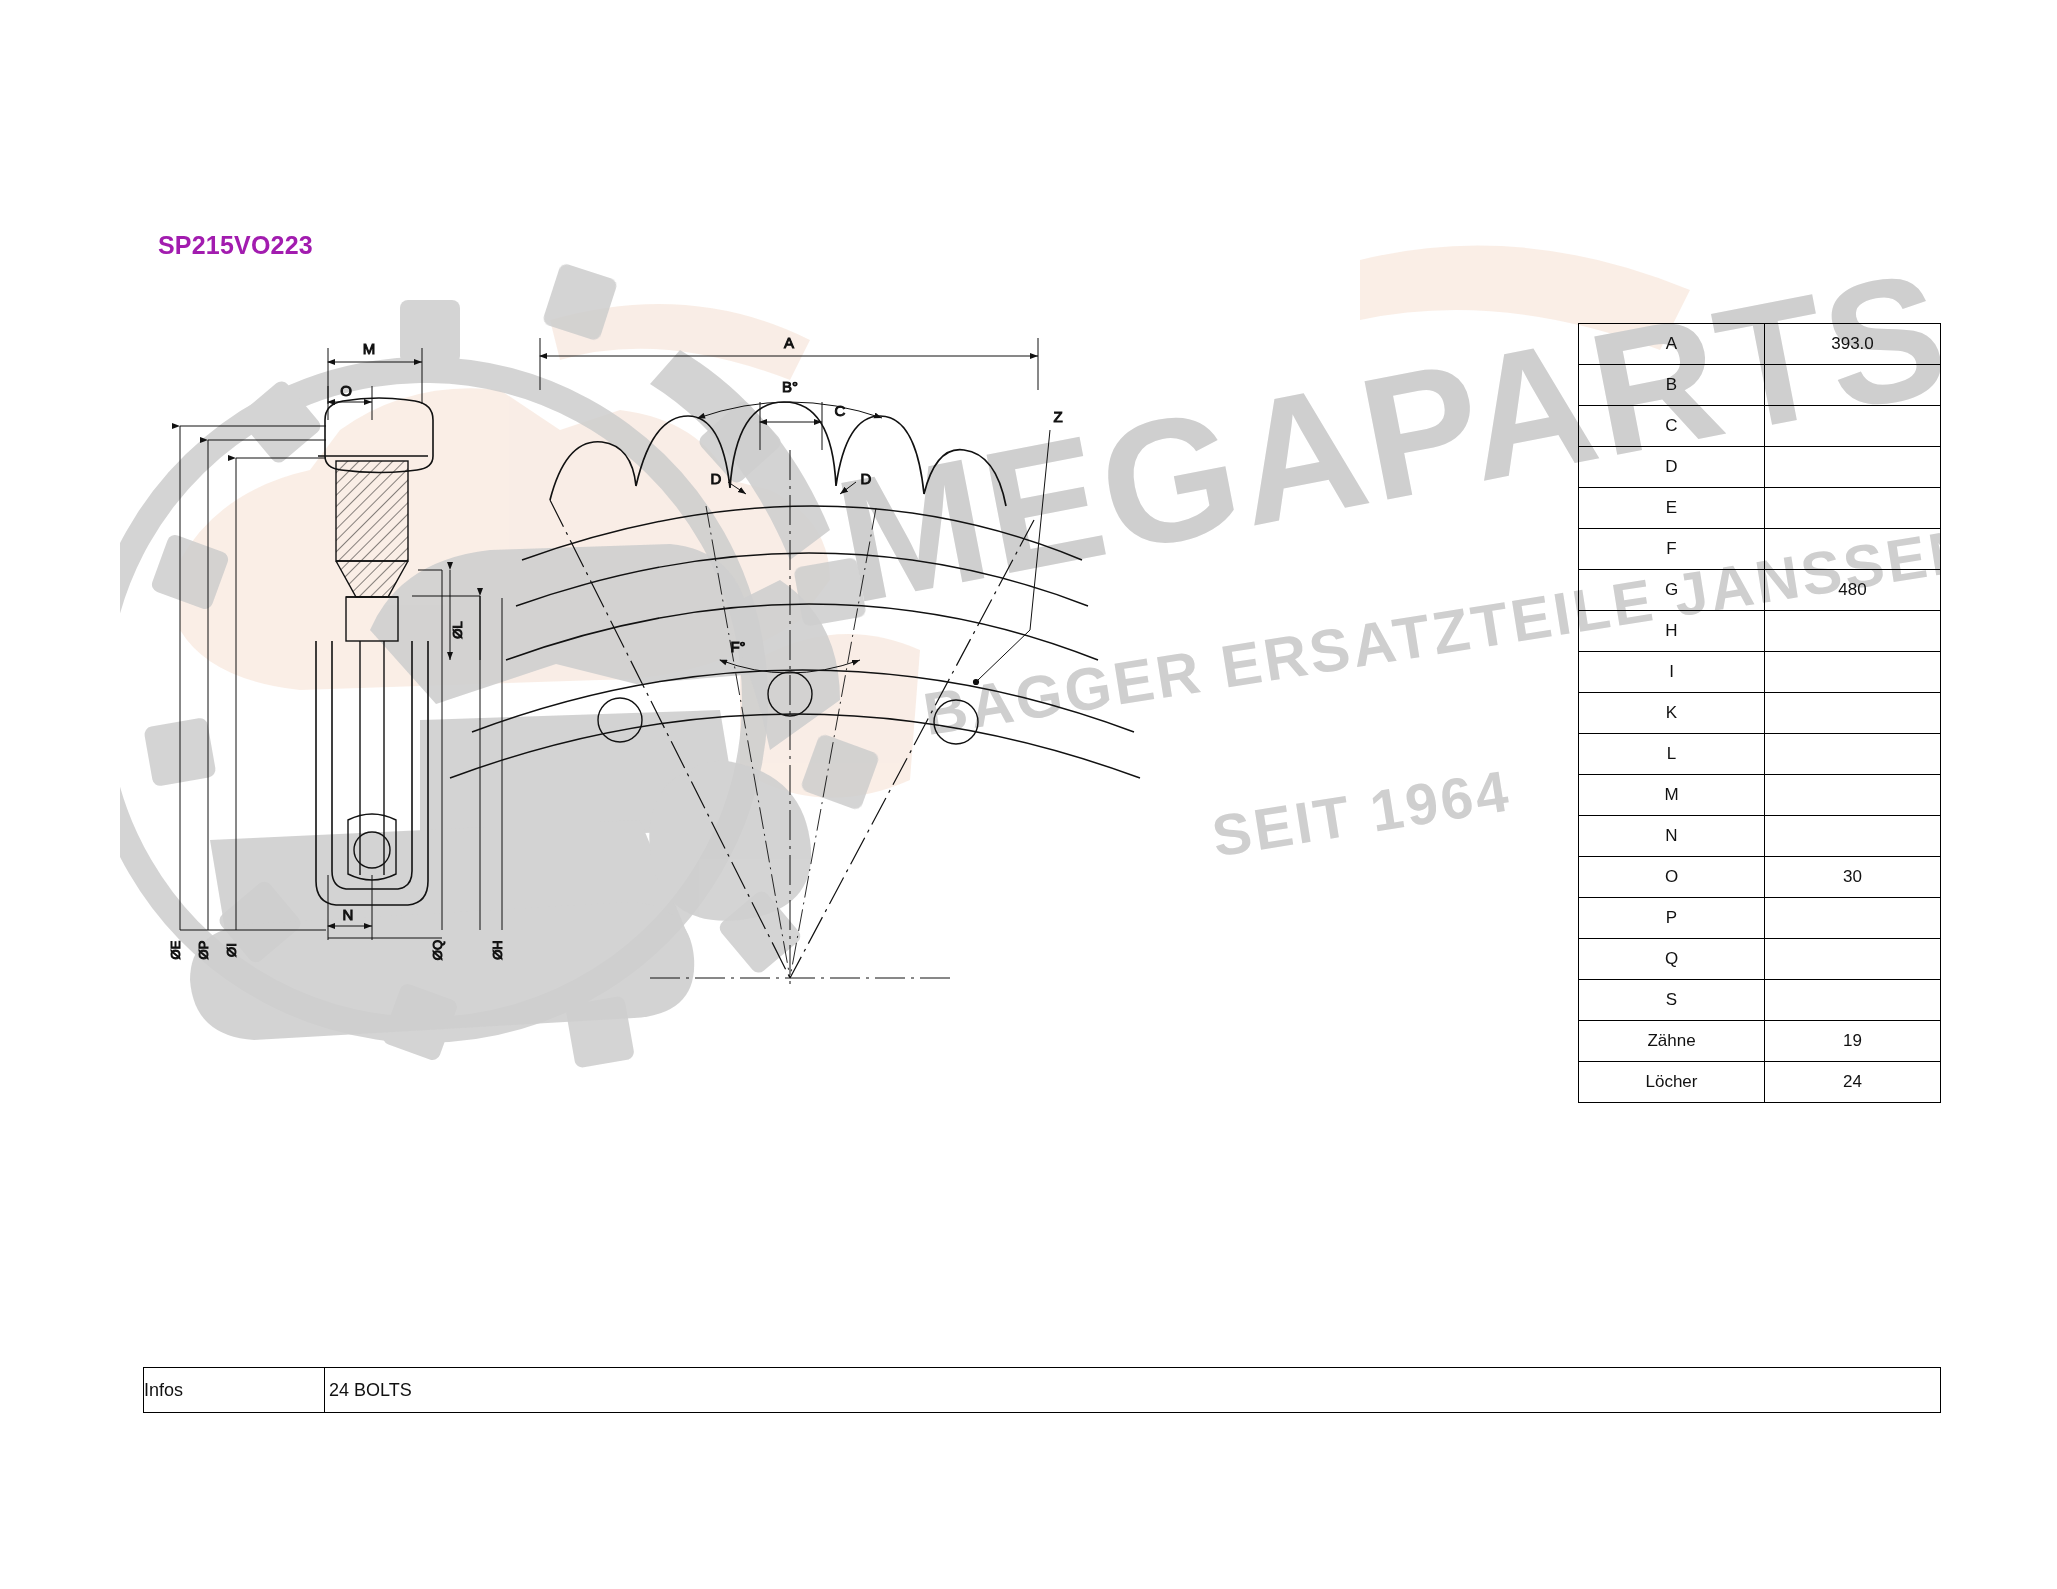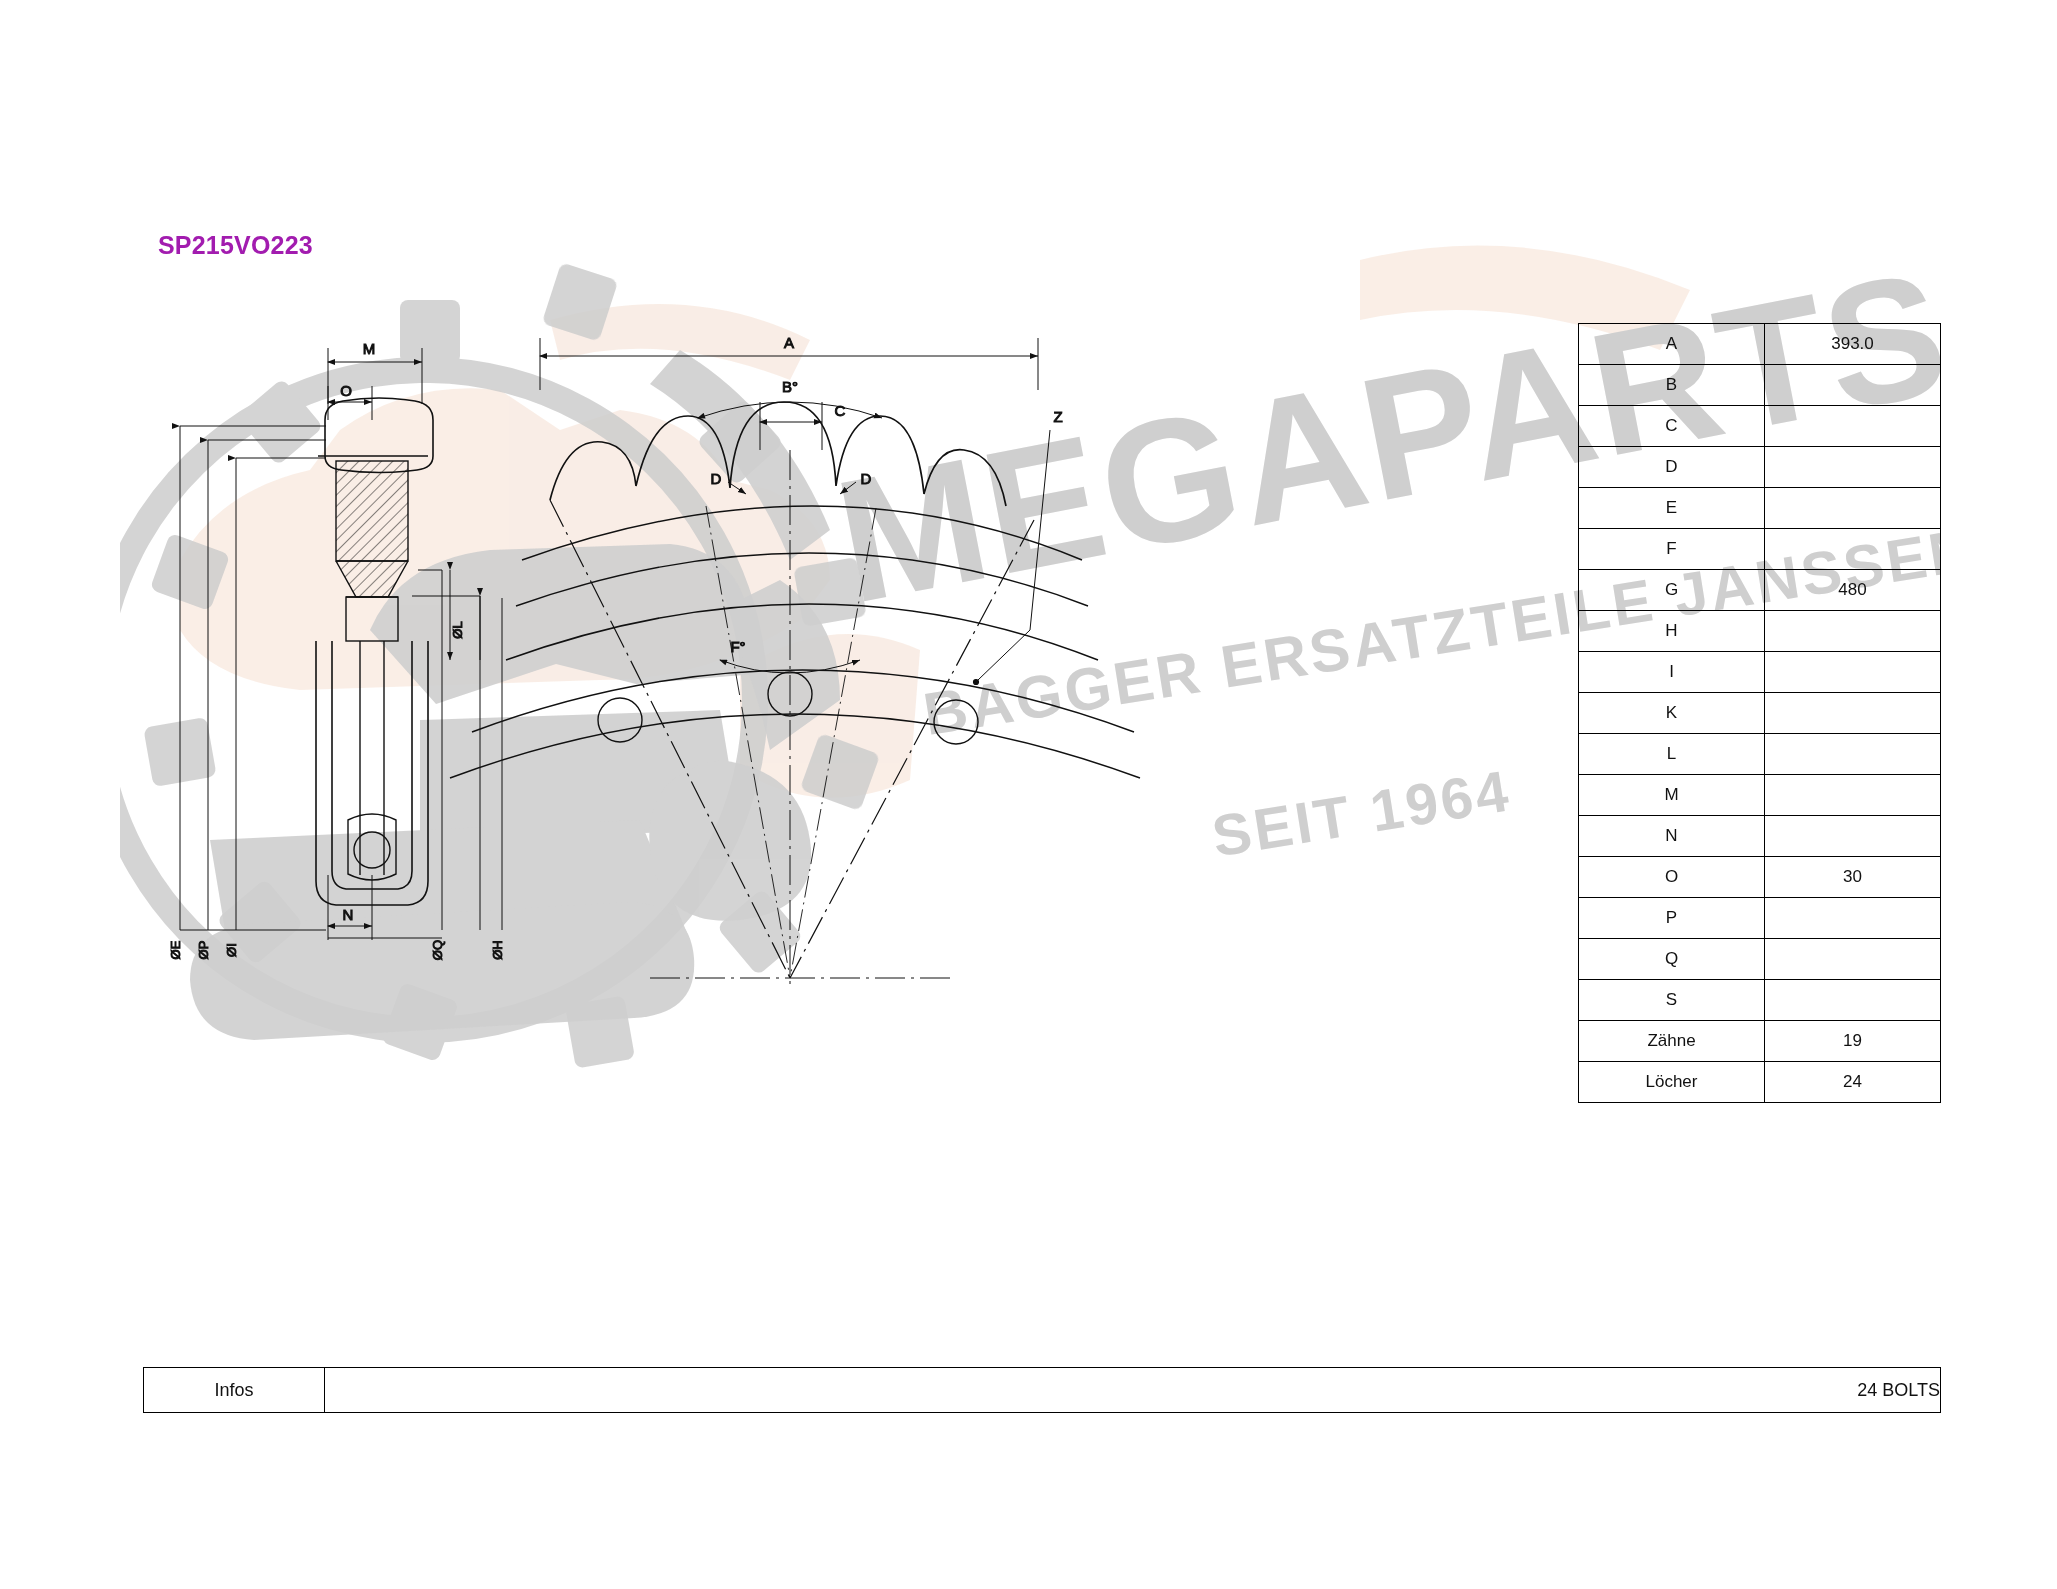--- a/index.html
+++ b/index.html
@@ -79,25 +79,25 @@
   }
   #infos-table td {
     border: 1px solid #000;
     height: 44px;
     font-size: 18px;
     color: #111;
     padding: 0;
   }
   #infos-table td.lbl {
     width: 180px;
-    text-align: center;
+    text-align: left;
   }
   #infos-table td.val {
-    text-align: right;
-    padding-left: 24px;
+    text-align: left;
+    padding-left: 4px;
   }
 
   .dim-text { font-size: 15px; fill: #111; font-family: "Liberation Sans", sans-serif; }
   .dim-text-sm { font-size: 13px; fill: #111; font-family: "Liberation Sans", sans-serif; }
 </style>
 </head>
 <body>
 
 <svg id="watermark" viewBox="0 0 1820 1010">
 

